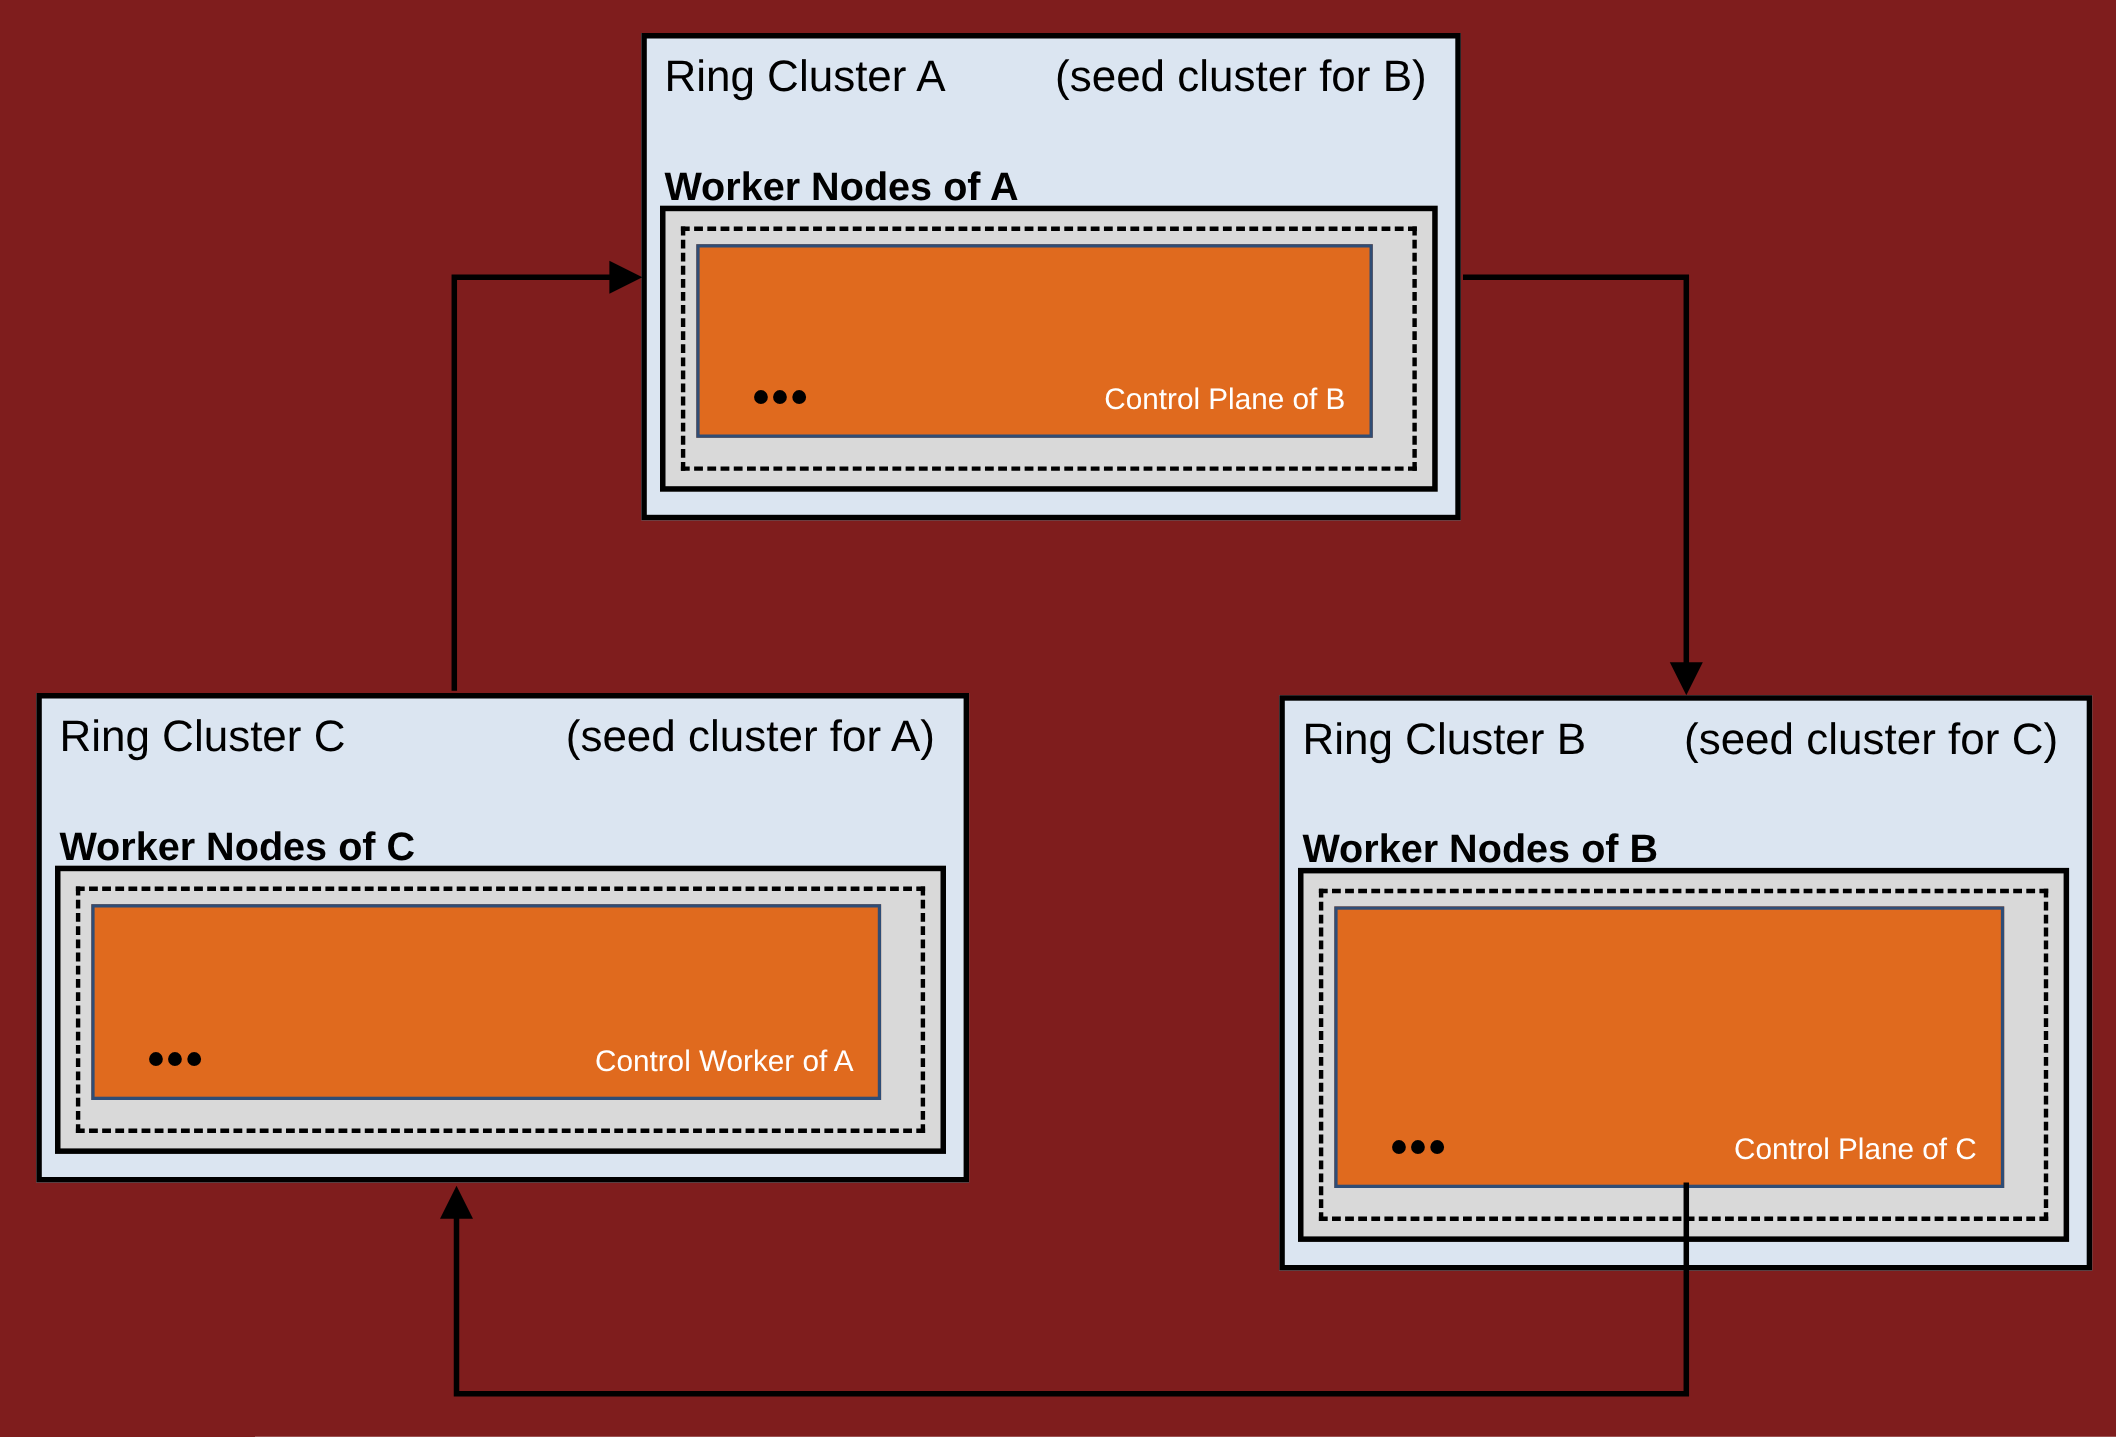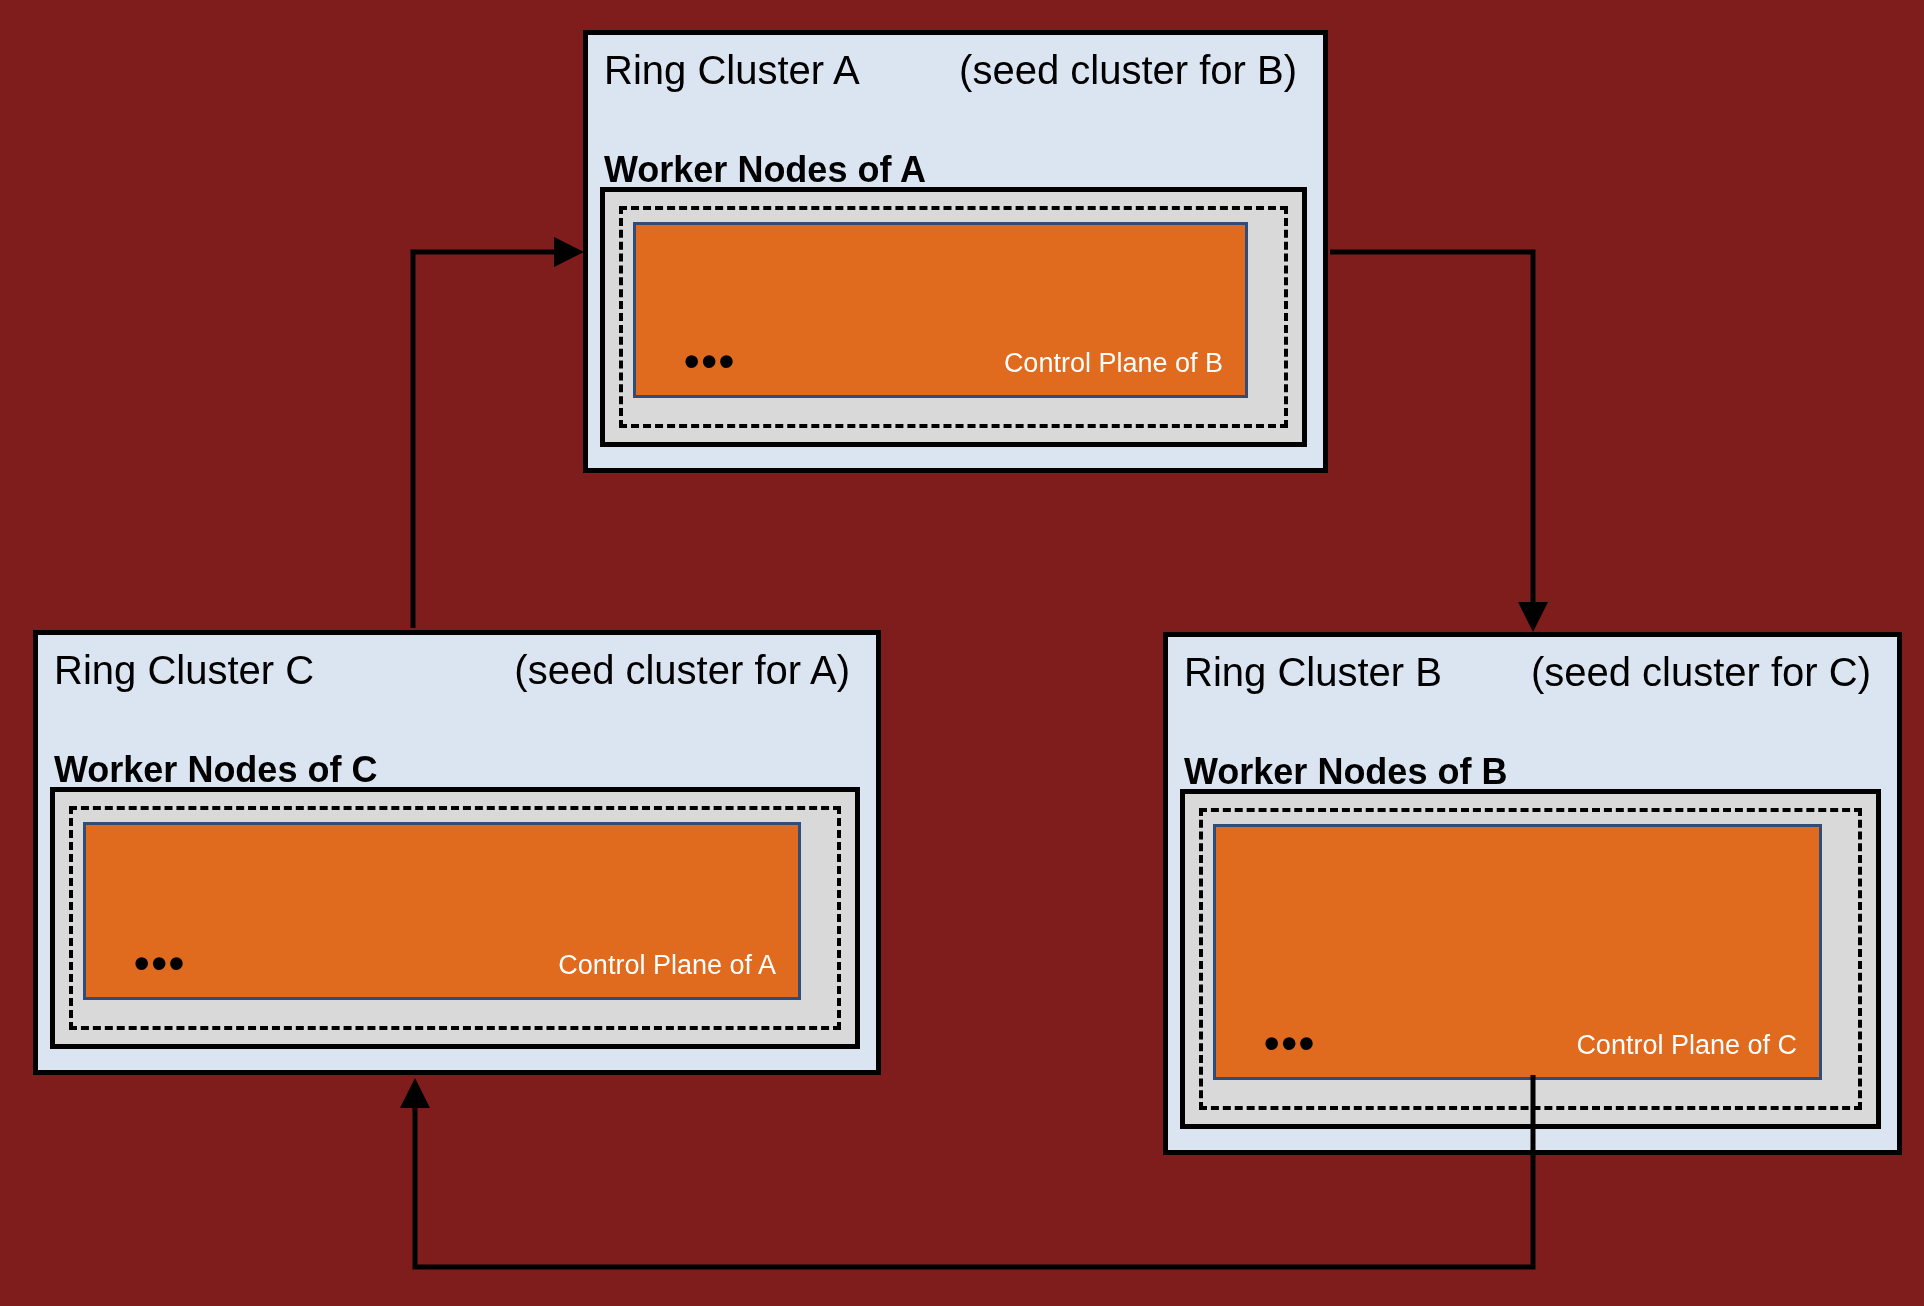--- a/index.html
+++ b/index.html
@@ -98,21 +98,21 @@
   <div class="cluster" id="cluster-c">
     <div class="cluster-title">
       <span>Ring Cluster C</span>
       <span>(seed cluster for A)</span>
     </div>
     <div class="worker-label">Worker Nodes of C</div>
     <div class="group-box">
       <div class="dashed-boundary">
         <div class="control-plane">
           <span class="cp-dots">•••</span>
-          <span class="cp-label">Control Plane of A</span>
+          <span class="cp-label">Control Worker of A</span>
         </div>
       </div>
     </div>
   </div>
 
   <div class="cluster" id="cluster-b">
     <div class="cluster-title">
       <span>Ring Cluster B</span>
       <span>(seed cluster for C)</span>
     </div>

